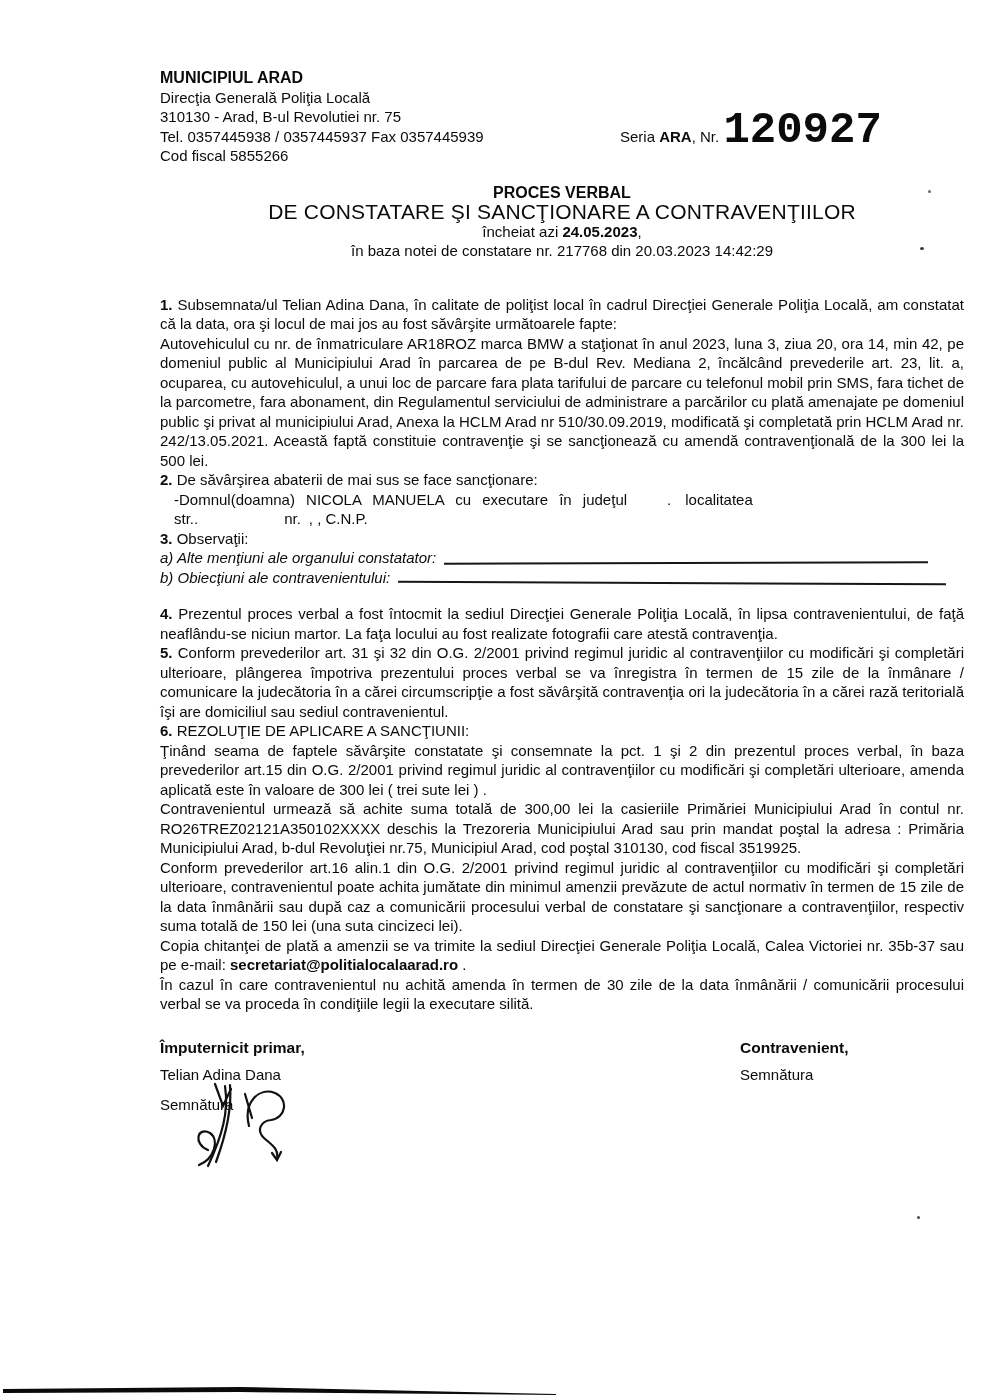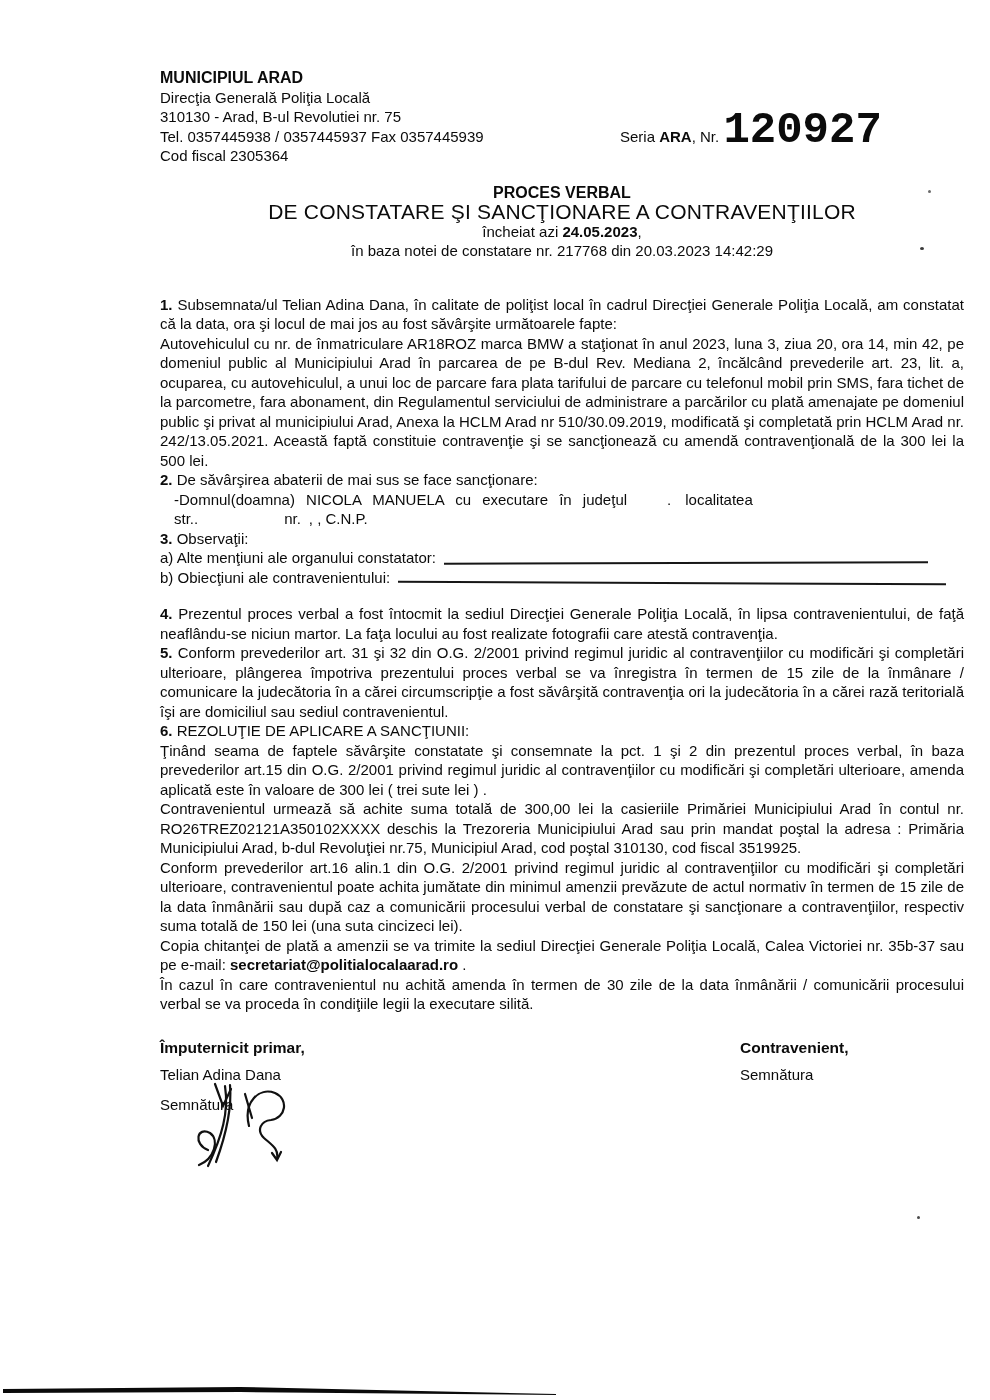--- a/index.html
+++ b/index.html
@@ -25,21 +25,21 @@
   
   .gap-lg{height:34px;}
   .gap-md{height:17px;}
   .just{text-align:justify;text-justify:inter-word;}
   p{margin:0;}
   .indent{padding-left:14px;}
   .person-line{word-spacing:7px;white-space:nowrap;}
   .sp{display:inline-block;}
   .sp40{width:40px;} .sp14{width:14px;} .sp86{width:86px;} .sp8{width:8px;}
   .fill-row{display:flex;align-items:flex-end;}
-  .fill-label{white-space:nowrap;}
+  .fill-label{white-space:nowrap;font-style:italic;}
   .uline{flex:1;border-bottom:2px solid #161616;margin:0 36px 4px 8px;transform:rotate(-.15deg);}
   .uline-b{flex:1;border-bottom:2px solid #161616;margin:0 18px 3px 8px;transform:rotate(.25deg);}
   
   .sig-row{position:relative;margin-top:24px;height:150px;}
   .sig-col{position:absolute;top:0;}
   .sig-left{left:0;}
   .sig-right{left:580px;}
   .sig-title{font-weight:700;font-size:15.5px;}
   .sig-line{margin-top:6px;line-height:24px;}
   .sig-scrawl{position:absolute;left:25px;top:36px;}
@@ -51,21 +51,21 @@
 <body>
 
 <div class="page">
   <div class="content">
 
     <header class="letterhead">
       <div class="org-name">MUNICIPIUL ARAD</div>
       <div>Direcţia Generală Poliţia Locală</div>
       <div>310130 - Arad, B-ul Revolutiei nr. 75</div>
       <div>Tel. 0357445938 / 0357445937 Fax 0357445939</div>
-      <div>Cod fiscal 2305364</div>
+      <div>Cod fiscal 5855266</div>
       <div class="seria">
         <span>Seria</span>
         <span class="bold">ARA</span><span>, Nr.</span>
         <span class="big-num">120927</span>
       </div>
     </header>
 
     <div class="title-block">
       <div class="t1">PROCES VERBAL</div>
       <div class="t2">DE CONSTATARE ŞI SANCŢIONARE A CONTRAVENŢIILOR</div>

